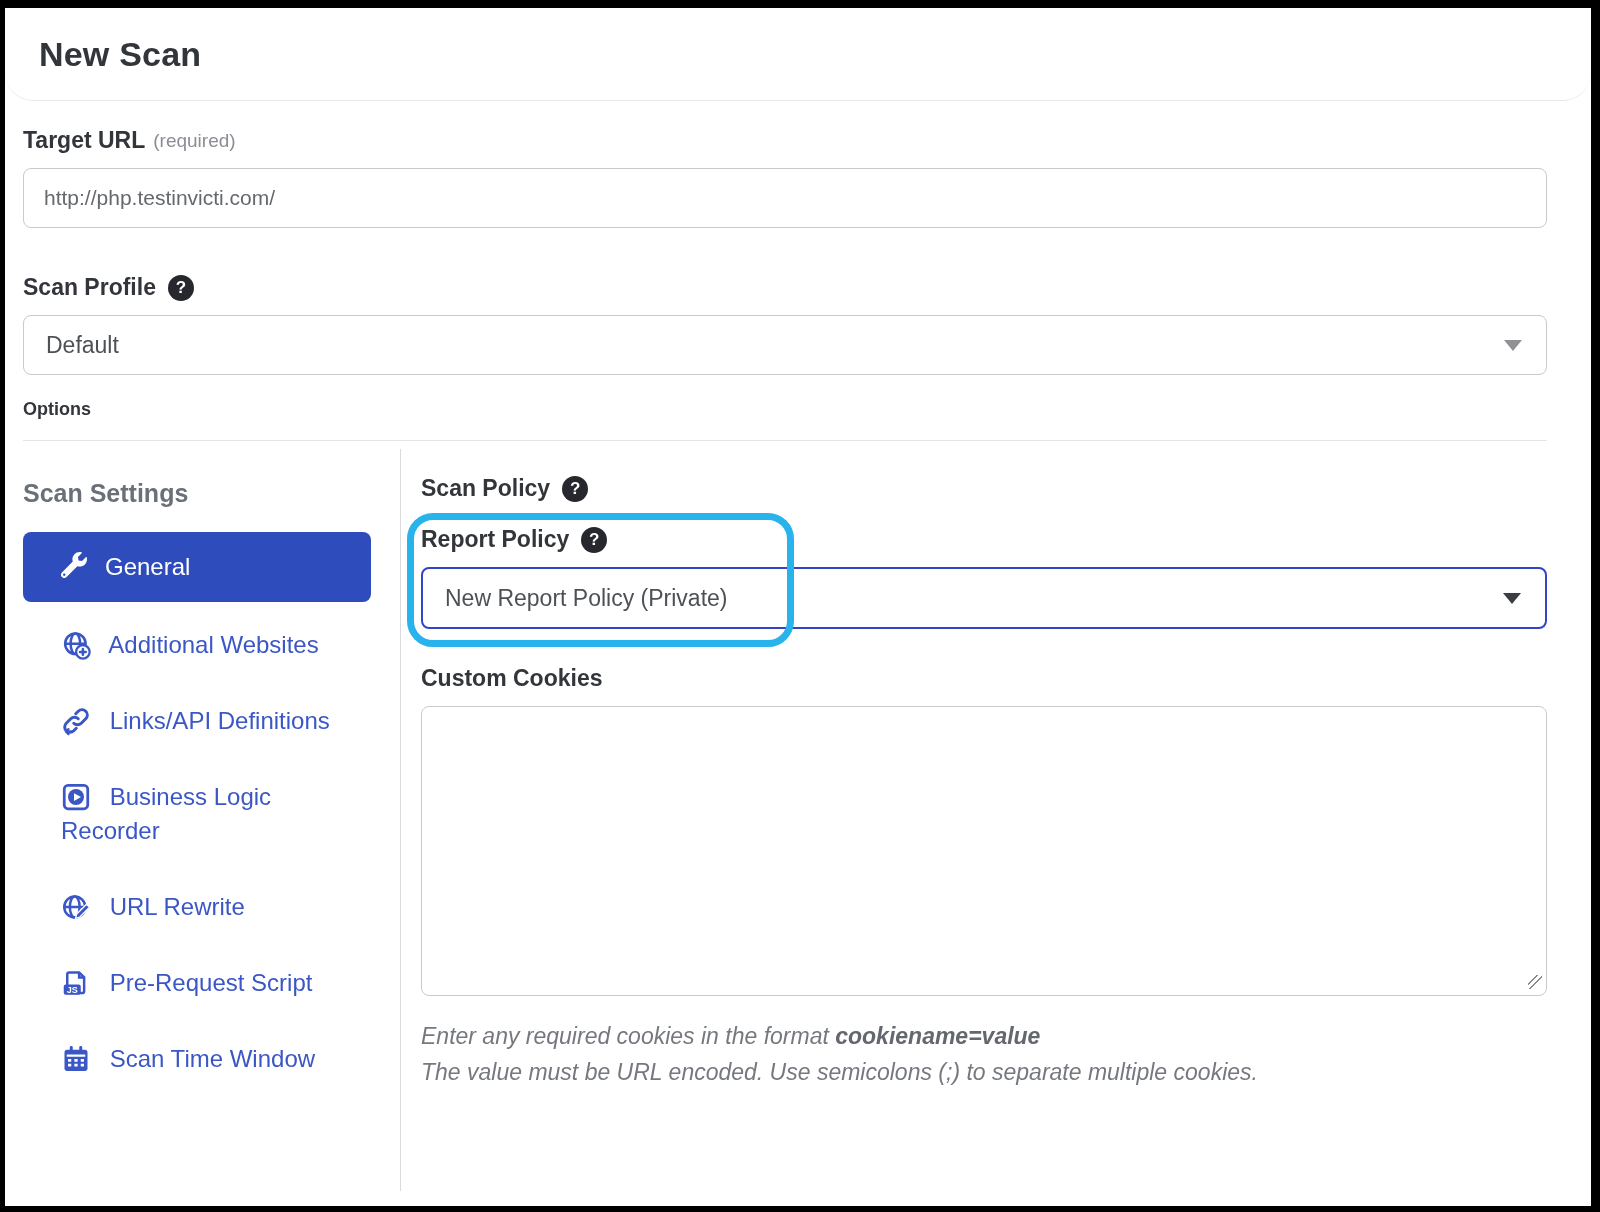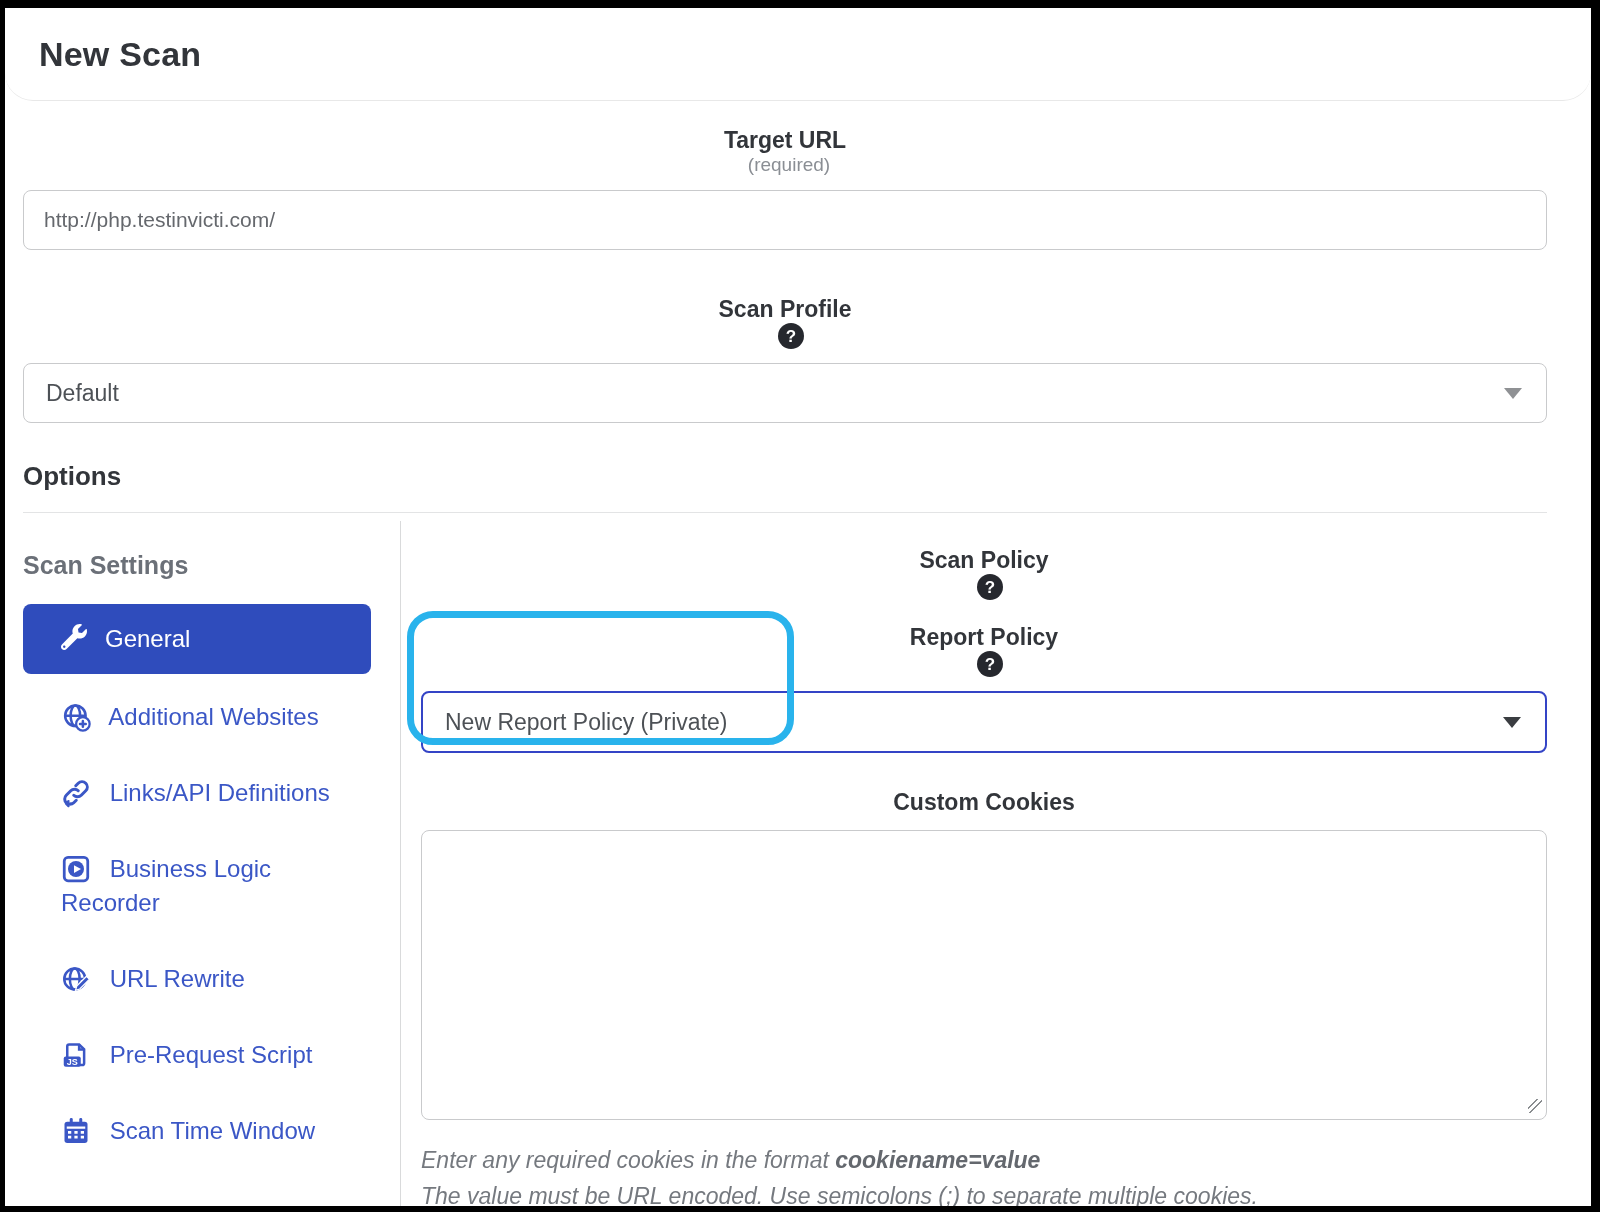--- a/index.html
+++ b/index.html
@@ -5,31 +5,31 @@
   html,body{margin:0;padding:0;background:#fff;}
   body{width:1600px;height:1212px;position:relative;font-family:"Liberation Sans",sans-serif;}
   .frame{position:absolute;inset:0;border-top:8px solid #000;border-right:9px solid #000;border-bottom:6px solid #000;border-left:5px solid #000;background:#fff;box-sizing:border-box;overflow:hidden;}
 
   
   .header{height:92px;display:flex;align-items:center;padding:0 34px;border-bottom:1px solid #e8e8e8;border-radius:28px;}
   .page-title{font-size:34px;font-weight:700;color:#32353a;letter-spacing:.2px;}
 
   
   .content{padding:26px 44px 0 18px;}
-  .label-row{display:flex;align-items:center;font-size:23px;font-weight:600;color:#32353a;flex-direction:column;}
+  .label-row{display:flex;align-items:center;font-size:23px;font-weight:600;color:#32353a;}
   .required{font-size:19px;color:#8a8e94;font-weight:400;margin-left:8px;}
   .help{width:26px;height:26px;border-radius:50%;background:#26282e;color:#fff;font-size:17px;font-weight:700;display:flex;align-items:center;justify-content:center;margin-left:12px;cursor:pointer;flex:none;line-height:1;}
 
   .text-input{margin-top:14px;height:60px;width:100%;box-sizing:border-box;border:1px solid #c9cacc;border-radius:8px;font-size:21px;color:#65686d;padding:0 20px;font-family:"Liberation Sans",sans-serif;background:#fff;outline:none;display:block;}
 
   .select{margin-top:14px;height:60px;box-sizing:border-box;border:1px solid #c9cacc;border-radius:8px;display:flex;align-items:center;padding:0 52px 0 22px;font-size:23px;color:#4d5156;position:relative;cursor:pointer;background:#fff;}
   .caret{position:absolute;right:24px;top:50%;margin-top:-5px;width:0;height:0;border-left:9px solid transparent;border-right:9px solid transparent;border-top:11px solid #8f9194;}
   .caret.dark{border-top-color:#3a3d41;}
 
-  .options-heading{margin-top:38px;font-size:26px;font-weight:700;color:#32353a;}
+  .options-heading{margin-top:24px;font-size:18px;font-weight:700;color:#32353a;}
   .divider{margin-top:20px;border:0;border-top:1px solid #e3e4e5;height:0;}
 
   
   .columns{display:flex;align-items:stretch;min-height:742px;}
   .sidebar{width:378px;flex:none;border-right:1px solid #d9dadb;padding:30px 12px 0 0;box-sizing:border-box;}
   .sidebar-heading{font-size:25px;font-weight:700;color:#6b7078;}
   .nav{margin-top:24px;width:348px;}
   .nav-item{display:block;font-size:24px;color:#3b57c6;padding-left:38px;margin-bottom:42px;line-height:34px;cursor:pointer;width:340px;box-sizing:border-box;}
   .nav-item .nicon{display:inline-block;width:30px;height:30px;margin-right:12px;vertical-align:-7px;}
   .nav-item.active{background:#2f4cbc;color:#fff;border-radius:8px;height:70px;display:flex;align-items:center;margin-bottom:26px;width:348px;}

